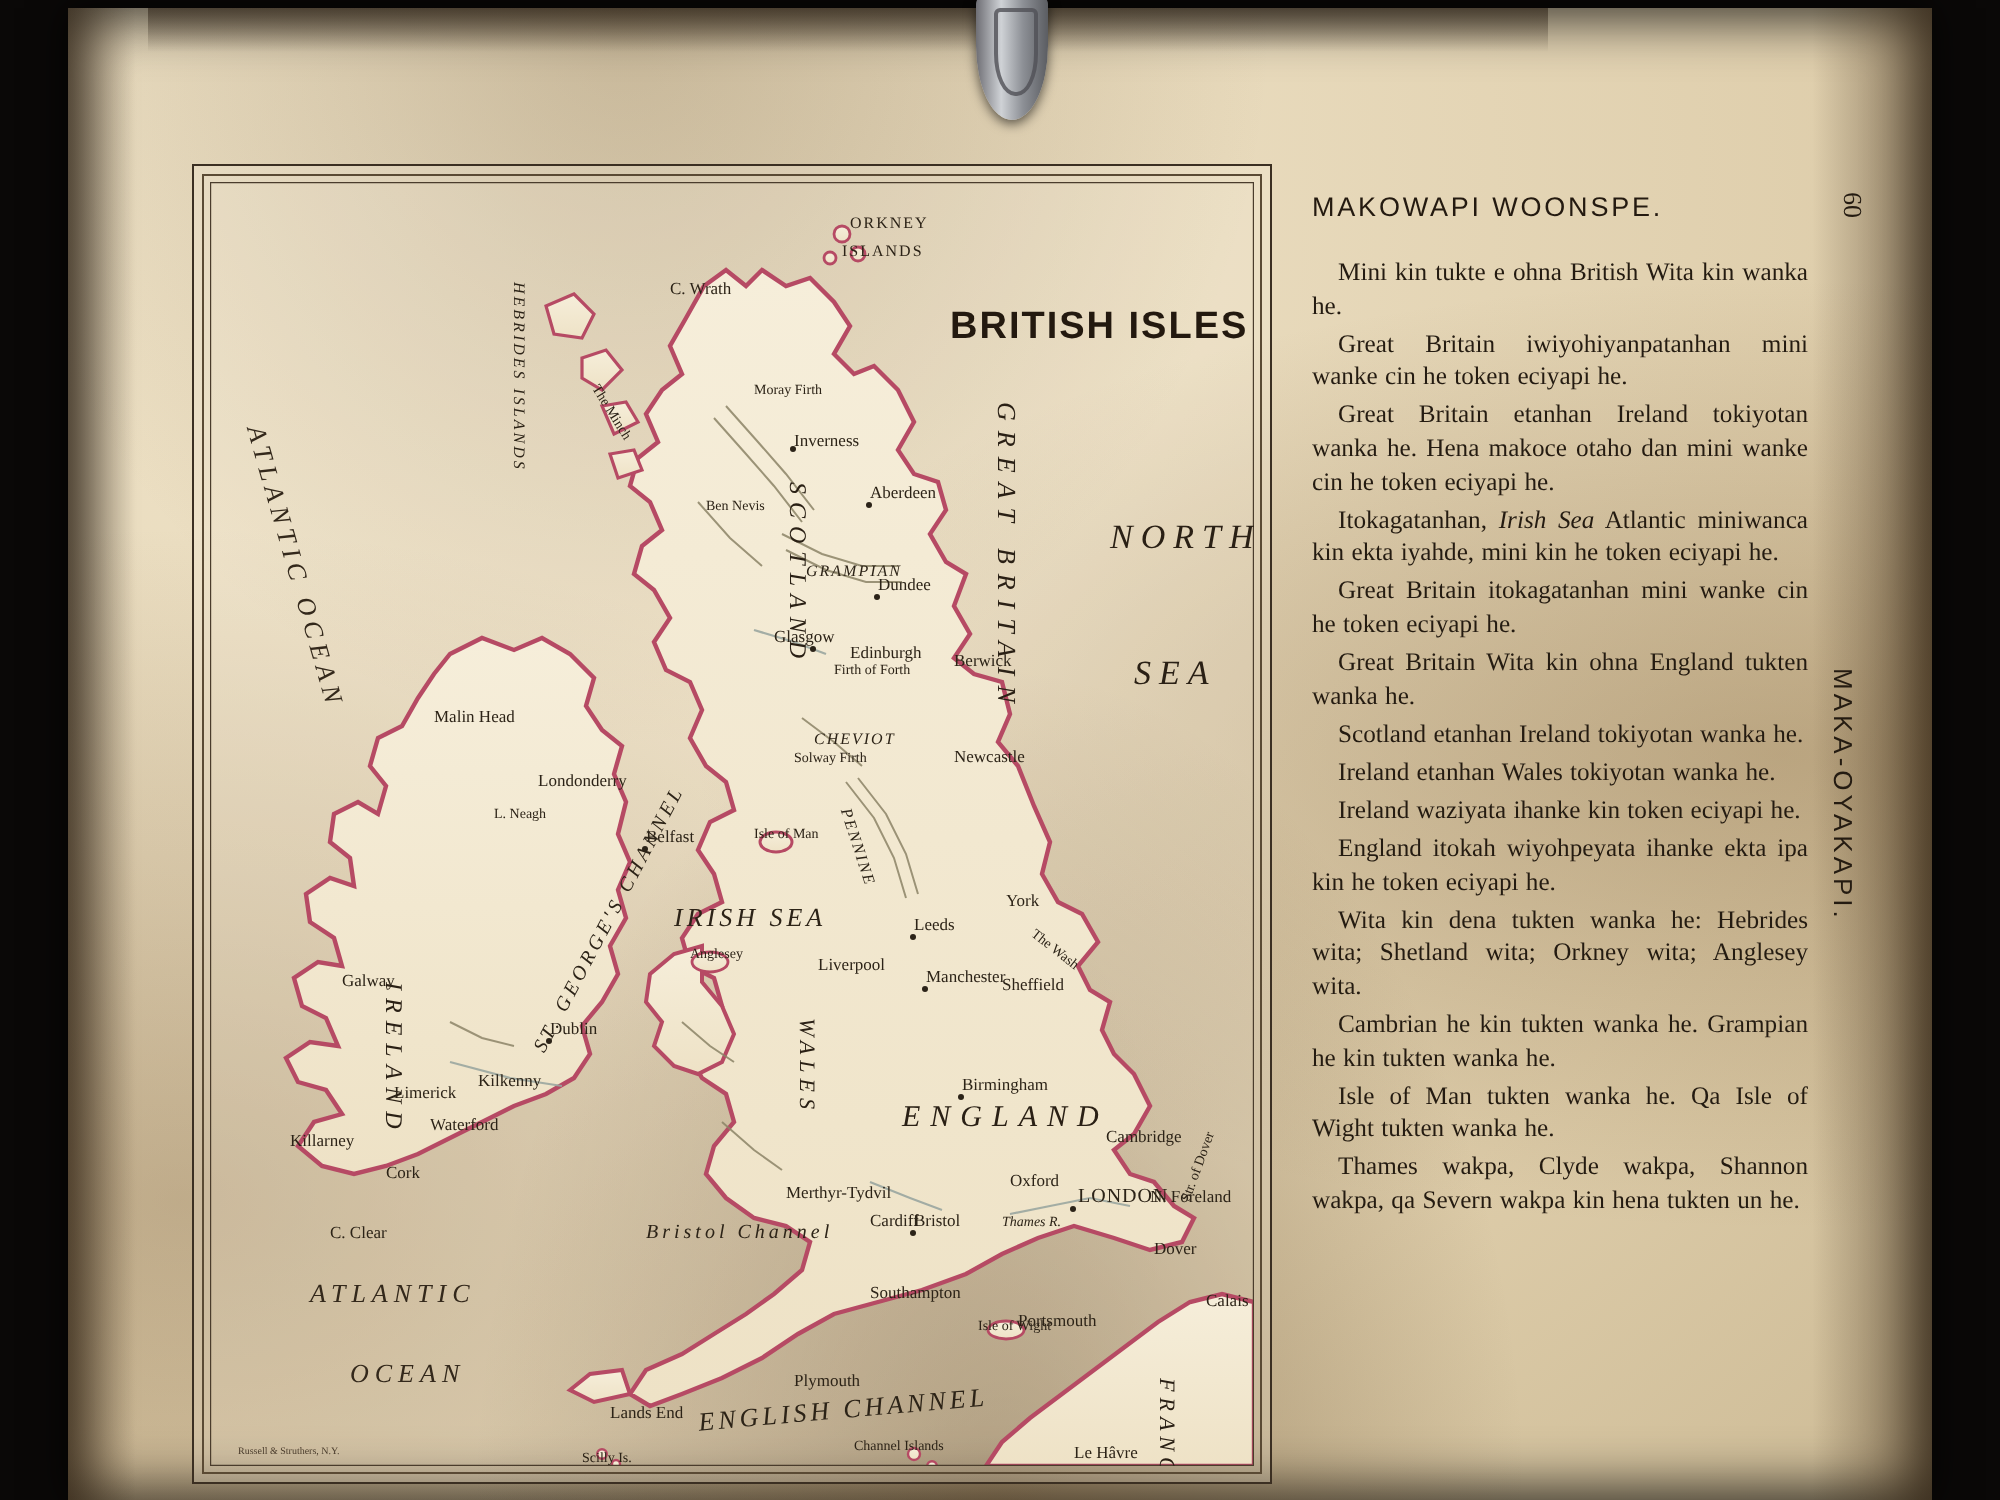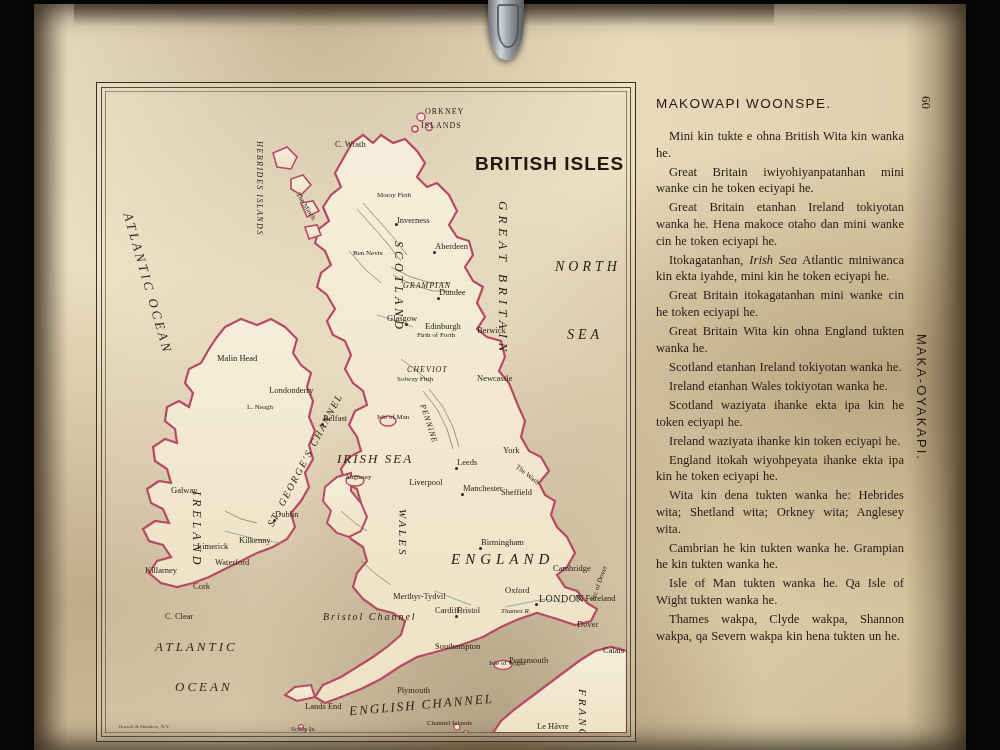--- a/index.html
+++ b/index.html
@@ -42,21 +42,21 @@
     border:1.6px solid #3b2f22;background:rgba(255,252,240,.18);}
   .map-panel:before{content:"";position:absolute;left:4px;top:4px;right:4px;bottom:4px;
     border:1px solid #5a4a34;pointer-events:none;}
   .map-inner{position:absolute;inset:8px;overflow:hidden;}
   svg.mapsvg{position:absolute;left:0;top:0;}
 
   .mlabel{position:absolute;font-family:"Liberation Serif",serif;color:#2c2317;white-space:nowrap;}
   .mtitle{font-family:"Liberation Sans",sans-serif;font-weight:bold;font-size:19px;letter-spacing:1px;color:#23190f;}
   .ocean{font-style:italic;font-size:13px;letter-spacing:3px;color:#33281b;}
   .sea{font-style:italic;font-size:12px;letter-spacing:2px;}
-  .country{font-style:italic;font-size:14px;letter-spacing:4px;color:#2a2015;}
+  .country{font-style:italic;font-size:17px;letter-spacing:4px;color:#2a2015;}
   .city{font-size:8.5px;}
   .cityb{font-size:10px;}
   .region{font-size:8px;font-style:italic;letter-spacing:1px;}
   .tiny{font-size:7px;}
   .dot{position:absolute;width:3px;height:3px;border-radius:50%;background:#2b2318;}
   .credit{position:absolute;left:14px;bottom:4px;font-size:5px;color:#4a3c2c;}
 
   
   .textcol{position:absolute;left:622px;top:92px;width:248px;}
   .col-head{font-family:"Liberation Sans",sans-serif;font-size:13.5px;letter-spacing:1.4px;color:#241a10;}
@@ -280,21 +280,20 @@
       <div class="rule"></div>
       <div id="paras">
           <p class="para">Mini kin tukte e ohna British Wita kin wanka he.</p>
           <p class="para">Great Britain iwiyohiyanpatanhan mini wanke cin he token eciyapi he.</p>
           <p class="para">Great Britain etanhan Ireland tokiyotan wanka he.  Hena makoce otaho dan mini wanke cin he token eciyapi he.</p>
           <p class="para">Itokagatanhan, <i>Irish Sea</i> Atlantic miniwanca kin ekta iyahde, mini kin he token eciyapi he.</p>
           <p class="para">Great Britain itokagatanhan mini wanke cin he token eciyapi he.</p>
           <p class="para">Great Britain Wita kin ohna England tukten wanka he.</p>
           <p class="para">Scotland etanhan Ireland tokiyotan wanka he.</p>
           <p class="para">Ireland etanhan Wales tokiyotan wanka he.</p>
-          <p class="para">Scotland waziyata ihanke ekta ipa kin he token eciyapi he.</p>
           <p class="para">Ireland waziyata ihanke kin token eciyapi he.</p>
           <p class="para">England itokah wiyohpeyata ihanke ekta ipa kin he token eciyapi he.</p>
           <p class="para">Wita kin dena tukten wanka he: Hebrides wita; Shetland wita; Orkney wita; Anglesey wita.</p>
           <p class="para">Cambrian he kin tukten wanka he.  Grampian he kin tukten wanka he.</p>
           <p class="para">Isle of Man tukten wanka he.  Qa Isle of Wight tukten wanka he.</p>
           <p class="para">Thames wakpa, Clyde wakpa, Shannon wakpa, qa Severn wakpa kin hena tukten un he.</p>
         </div>
     </div>
 
     <div class="pageno">60</div>

